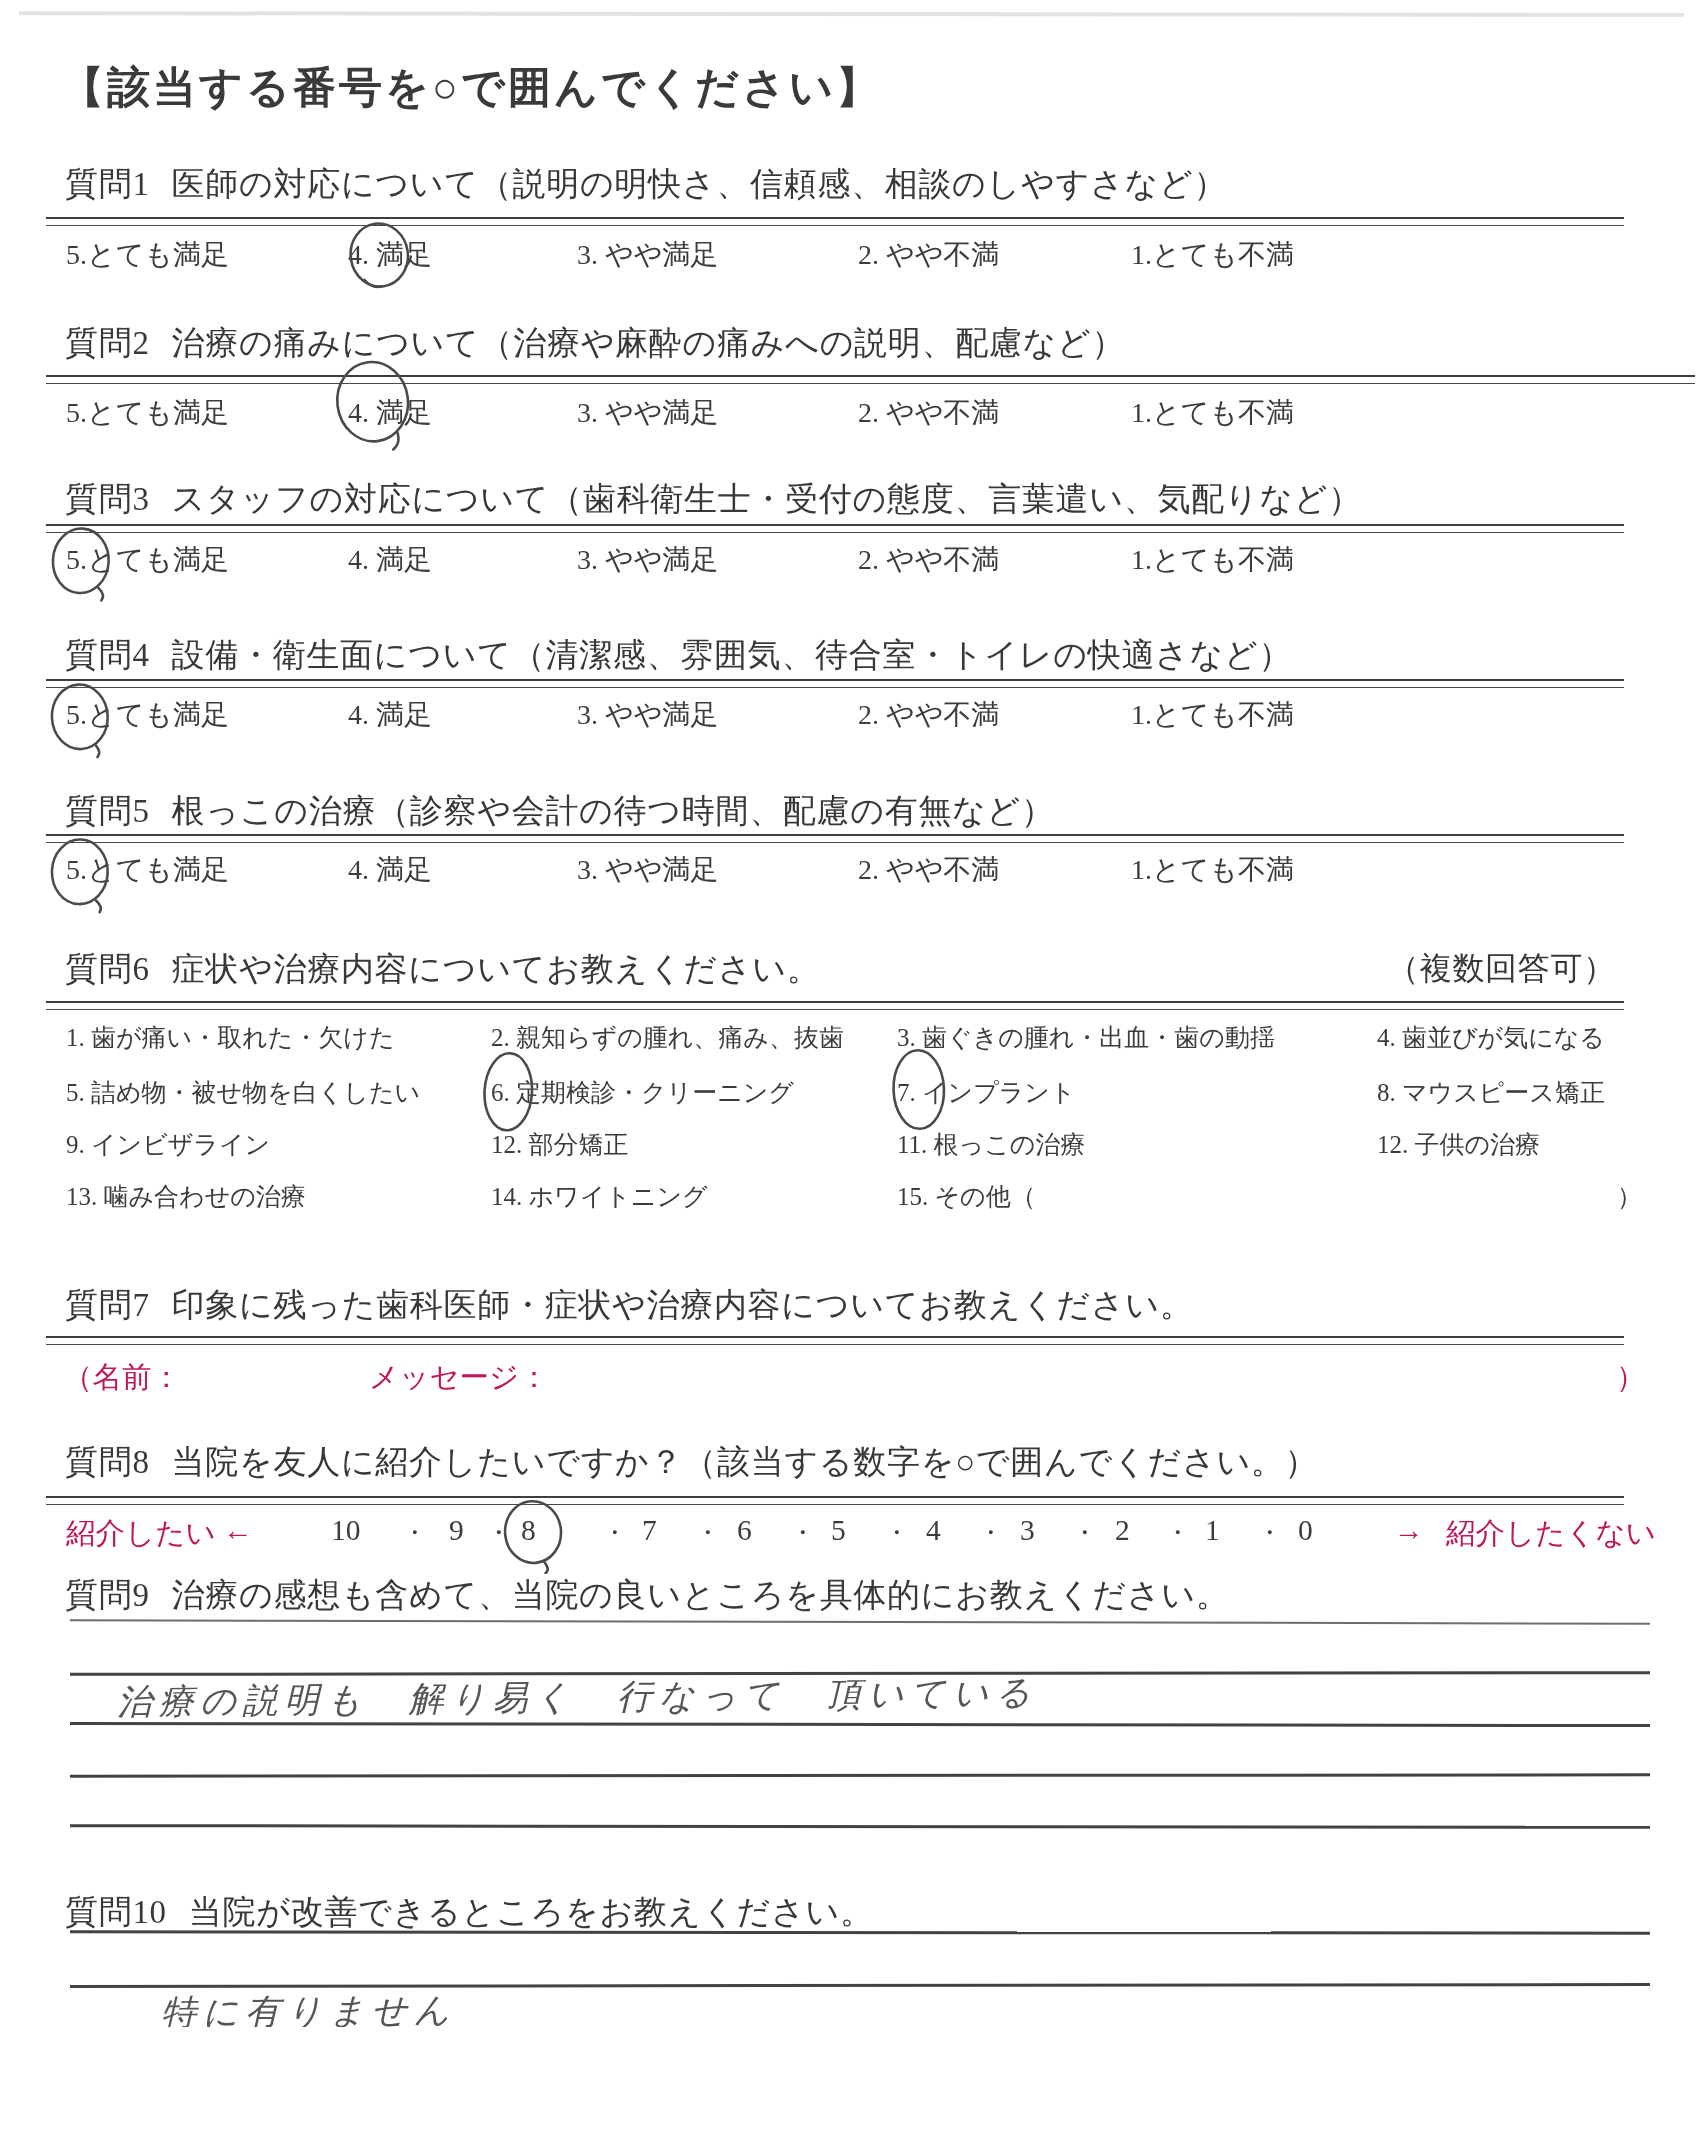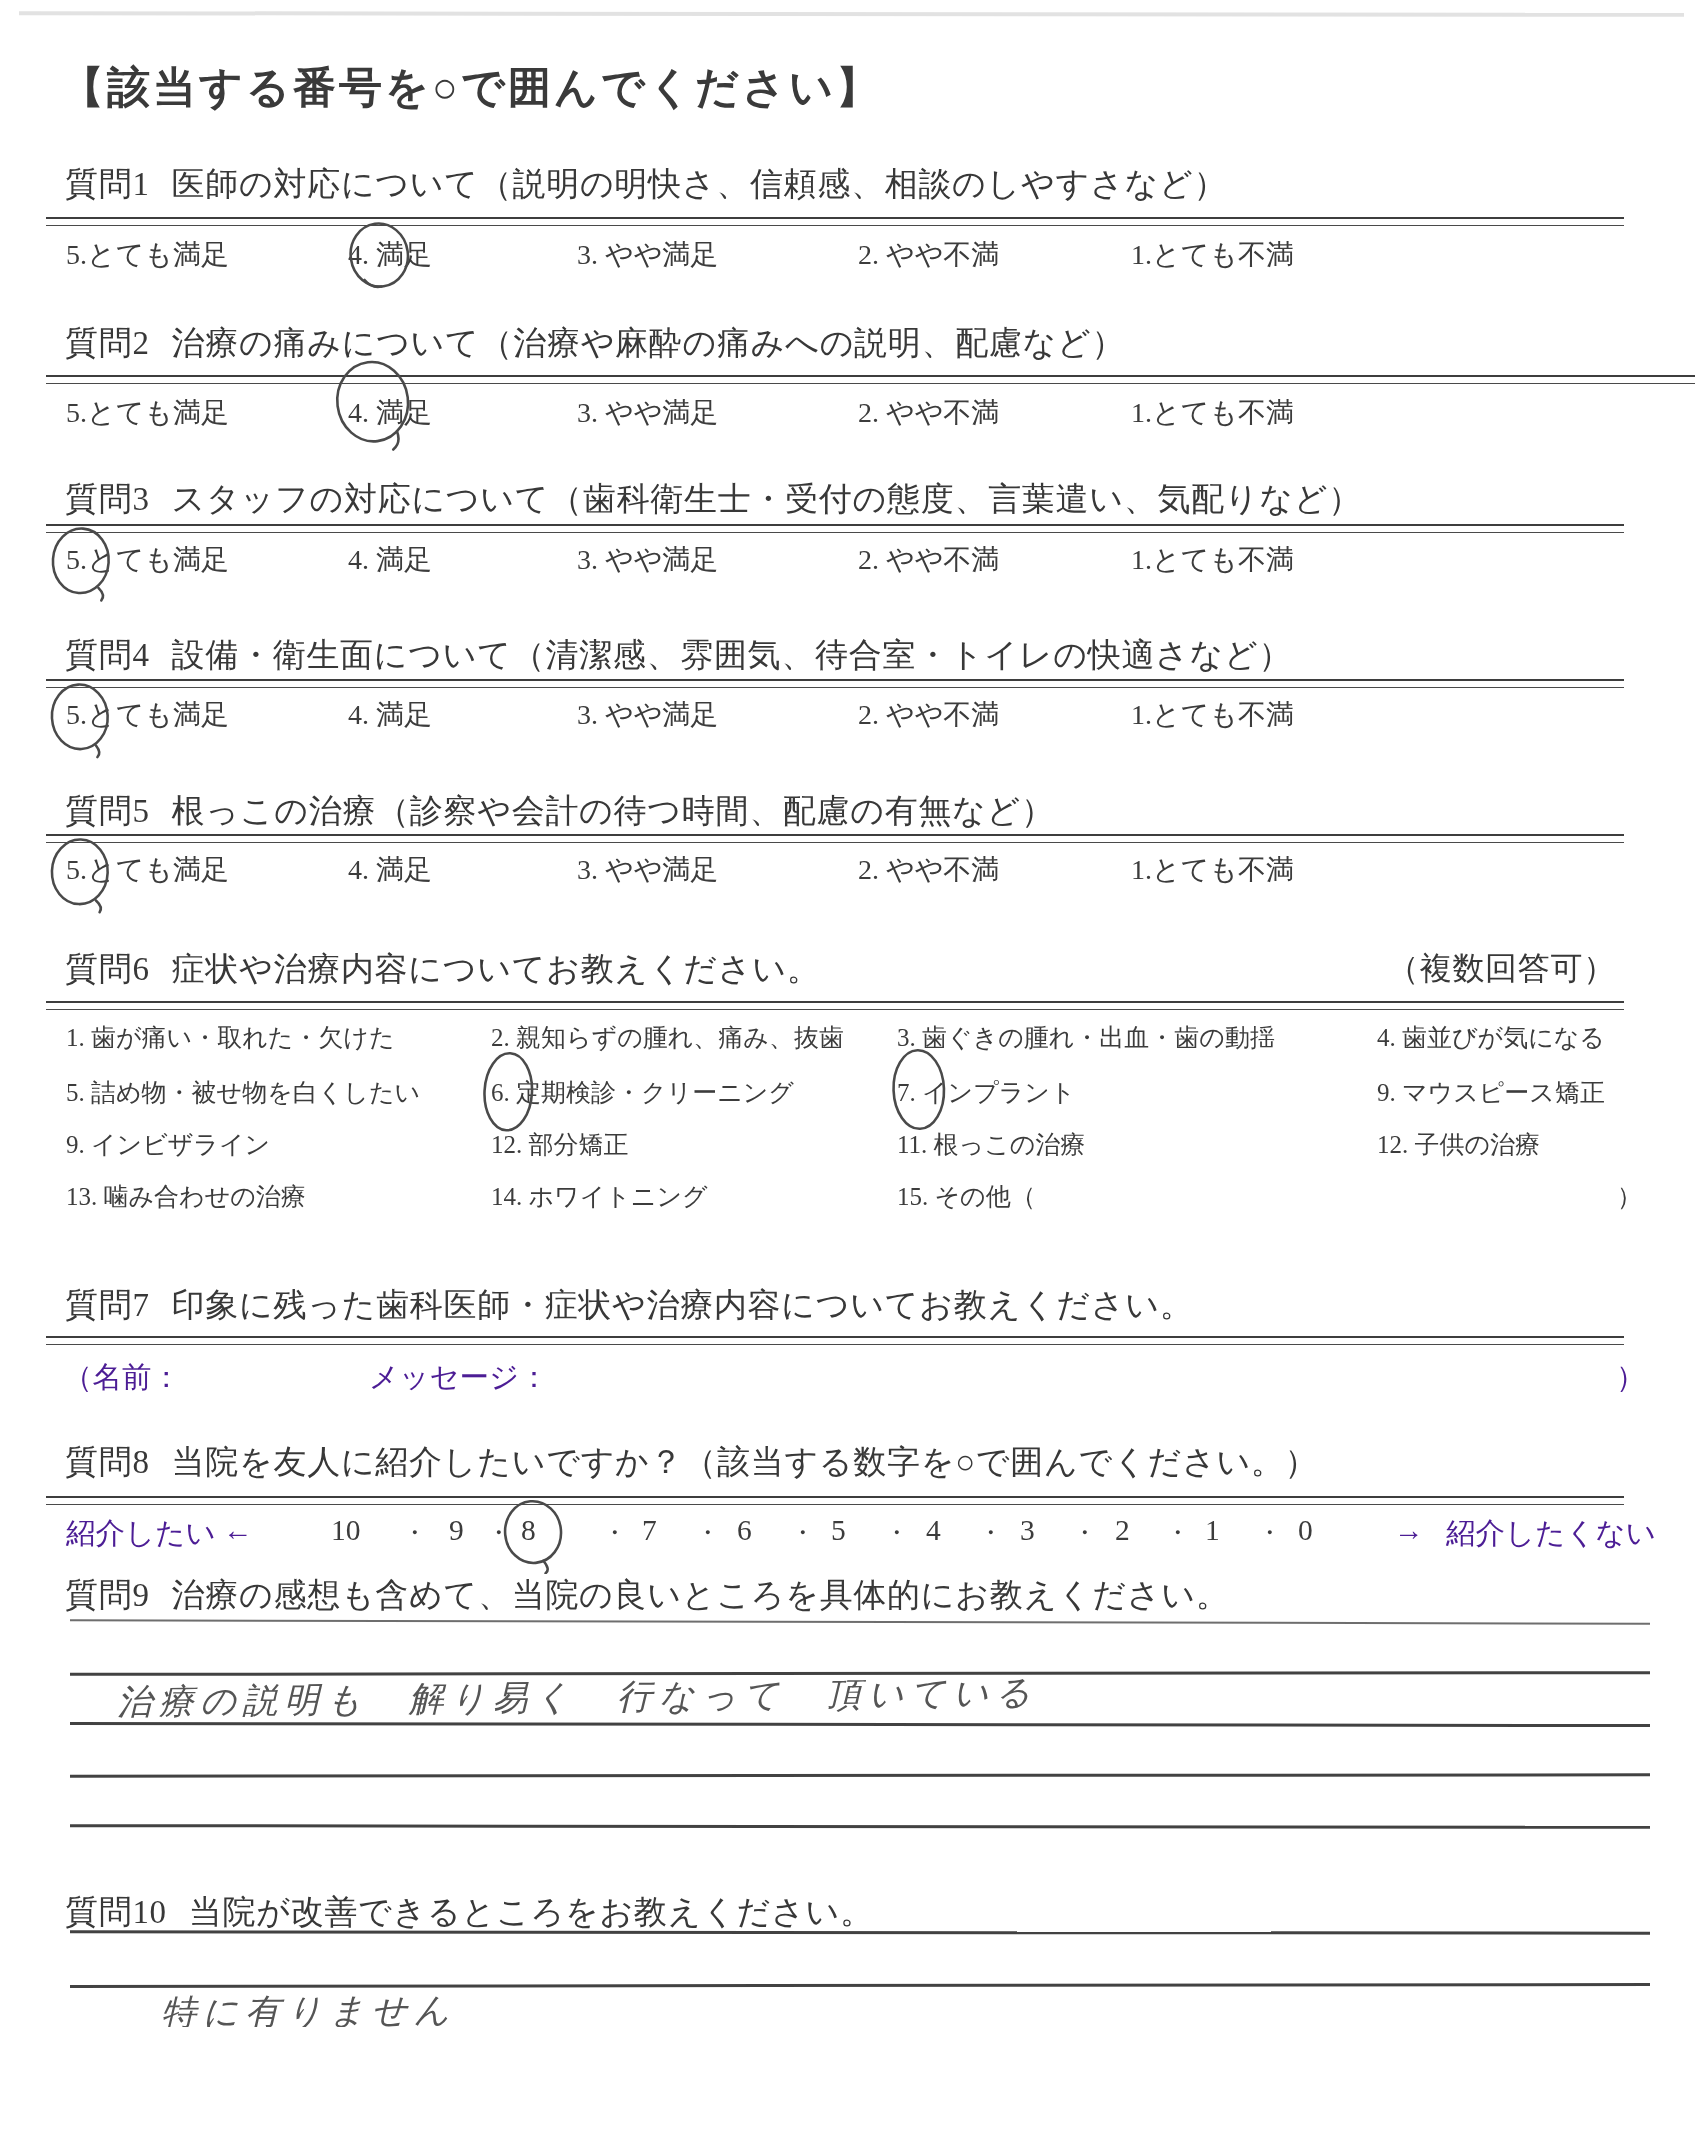--- a/index.html
+++ b/index.html
@@ -11,21 +11,21 @@
   .qh .qnum{margin-right:22px;}
   .drule{position:absolute;left:46px;width:1578px;height:5.9px;border-top:2.2px solid #3e3e3e;border-bottom:1.5px solid #4a4a4a;}
   .drule.wide{width:1649px;}
   .optrow{position:absolute;left:0;top:0;width:1701px;height:44px;}
   .opt{position:absolute;font-size:28px;white-space:nowrap;color:#3c3c3c;}
   .c1{left:66px;} .c2{left:348px;} .c3{left:577px;} .c4{left:858px;} .c5{left:1131px;text-align:center;}
   .q6row{position:absolute;width:1701px;height:41px;}
   .q6cell{position:absolute;font-size:25px;white-space:nowrap;color:#3c3c3c;}
   .g1{left:66px;} .g2{left:491px;} .g3{left:897px;} .g4{left:1377px;}
   .note{position:absolute;left:1387px;font-size:32px;letter-spacing:0.7px;color:#383838;white-space:nowrap;}
-  .subrow{position:absolute;font-size:29.5px;color:#4c1d95;white-space:nowrap;}
+  .subrow{position:absolute;font-size:29.5px;color:#be185d;white-space:nowrap;}
   .npsnum{position:absolute;font-size:29.5px;color:#3c3c3c;text-align:center;}
   .npssep{position:absolute;font-size:25px;color:#3c3c3c;}
   .ansline{position:absolute;left:70px;width:1580px;height:3px;background:#424242;}
   .ansline.faint{background:#6e6e6e;height:2.2px;transform:rotate(0.12deg);}
   .hand{position:absolute;font-size:35px;color:#555555;letter-spacing:6.6px;word-spacing:25px;
         transform:rotate(-0.6deg);font-style:italic;white-space:nowrap;}
   .circ{position:absolute;}
   .circ svg{display:block;}
   .circ path,.circ ellipse{fill:none;stroke:#4a4a4a;stroke-width:3.5;stroke-linecap:round;}
 </style>
@@ -136,21 +136,21 @@
   <div class="q6row" style="top:1021px;">
     <span class="q6cell g1">1. 歯が痛い・取れた・欠けた</span>
     <span class="q6cell g2">2. 親知らずの腫れ、痛み、抜歯</span>
     <span class="q6cell g3">3. 歯ぐきの腫れ・出血・歯の動揺</span>
     <span class="q6cell g4">4. 歯並びが気になる</span>
   </div>
   <div class="q6row" style="top:1076px;">
     <span class="q6cell g1">5. 詰め物・被せ物を白くしたい</span>
     <span class="q6cell g2">6. 定期検診・クリーニング</span>
     <span class="q6cell g3">7. インプラント</span>
-    <span class="q6cell g4">9. マウスピース矯正</span>
+    <span class="q6cell g4">8. マウスピース矯正</span>
   </div>
   <div class="q6row" style="top:1128px;">
     <span class="q6cell g1">9. インビザライン</span>
     <span class="q6cell g2">12. 部分矯正</span>
     <span class="q6cell g3">11. 根っこの治療</span>
     <span class="q6cell g4">12. 子供の治療</span>
   </div>
   <div class="q6row" style="top:1180px;">
     <span class="q6cell g1">13. 噛み合わせの治療</span>
     <span class="q6cell g2">14. ホワイトニング</span>

